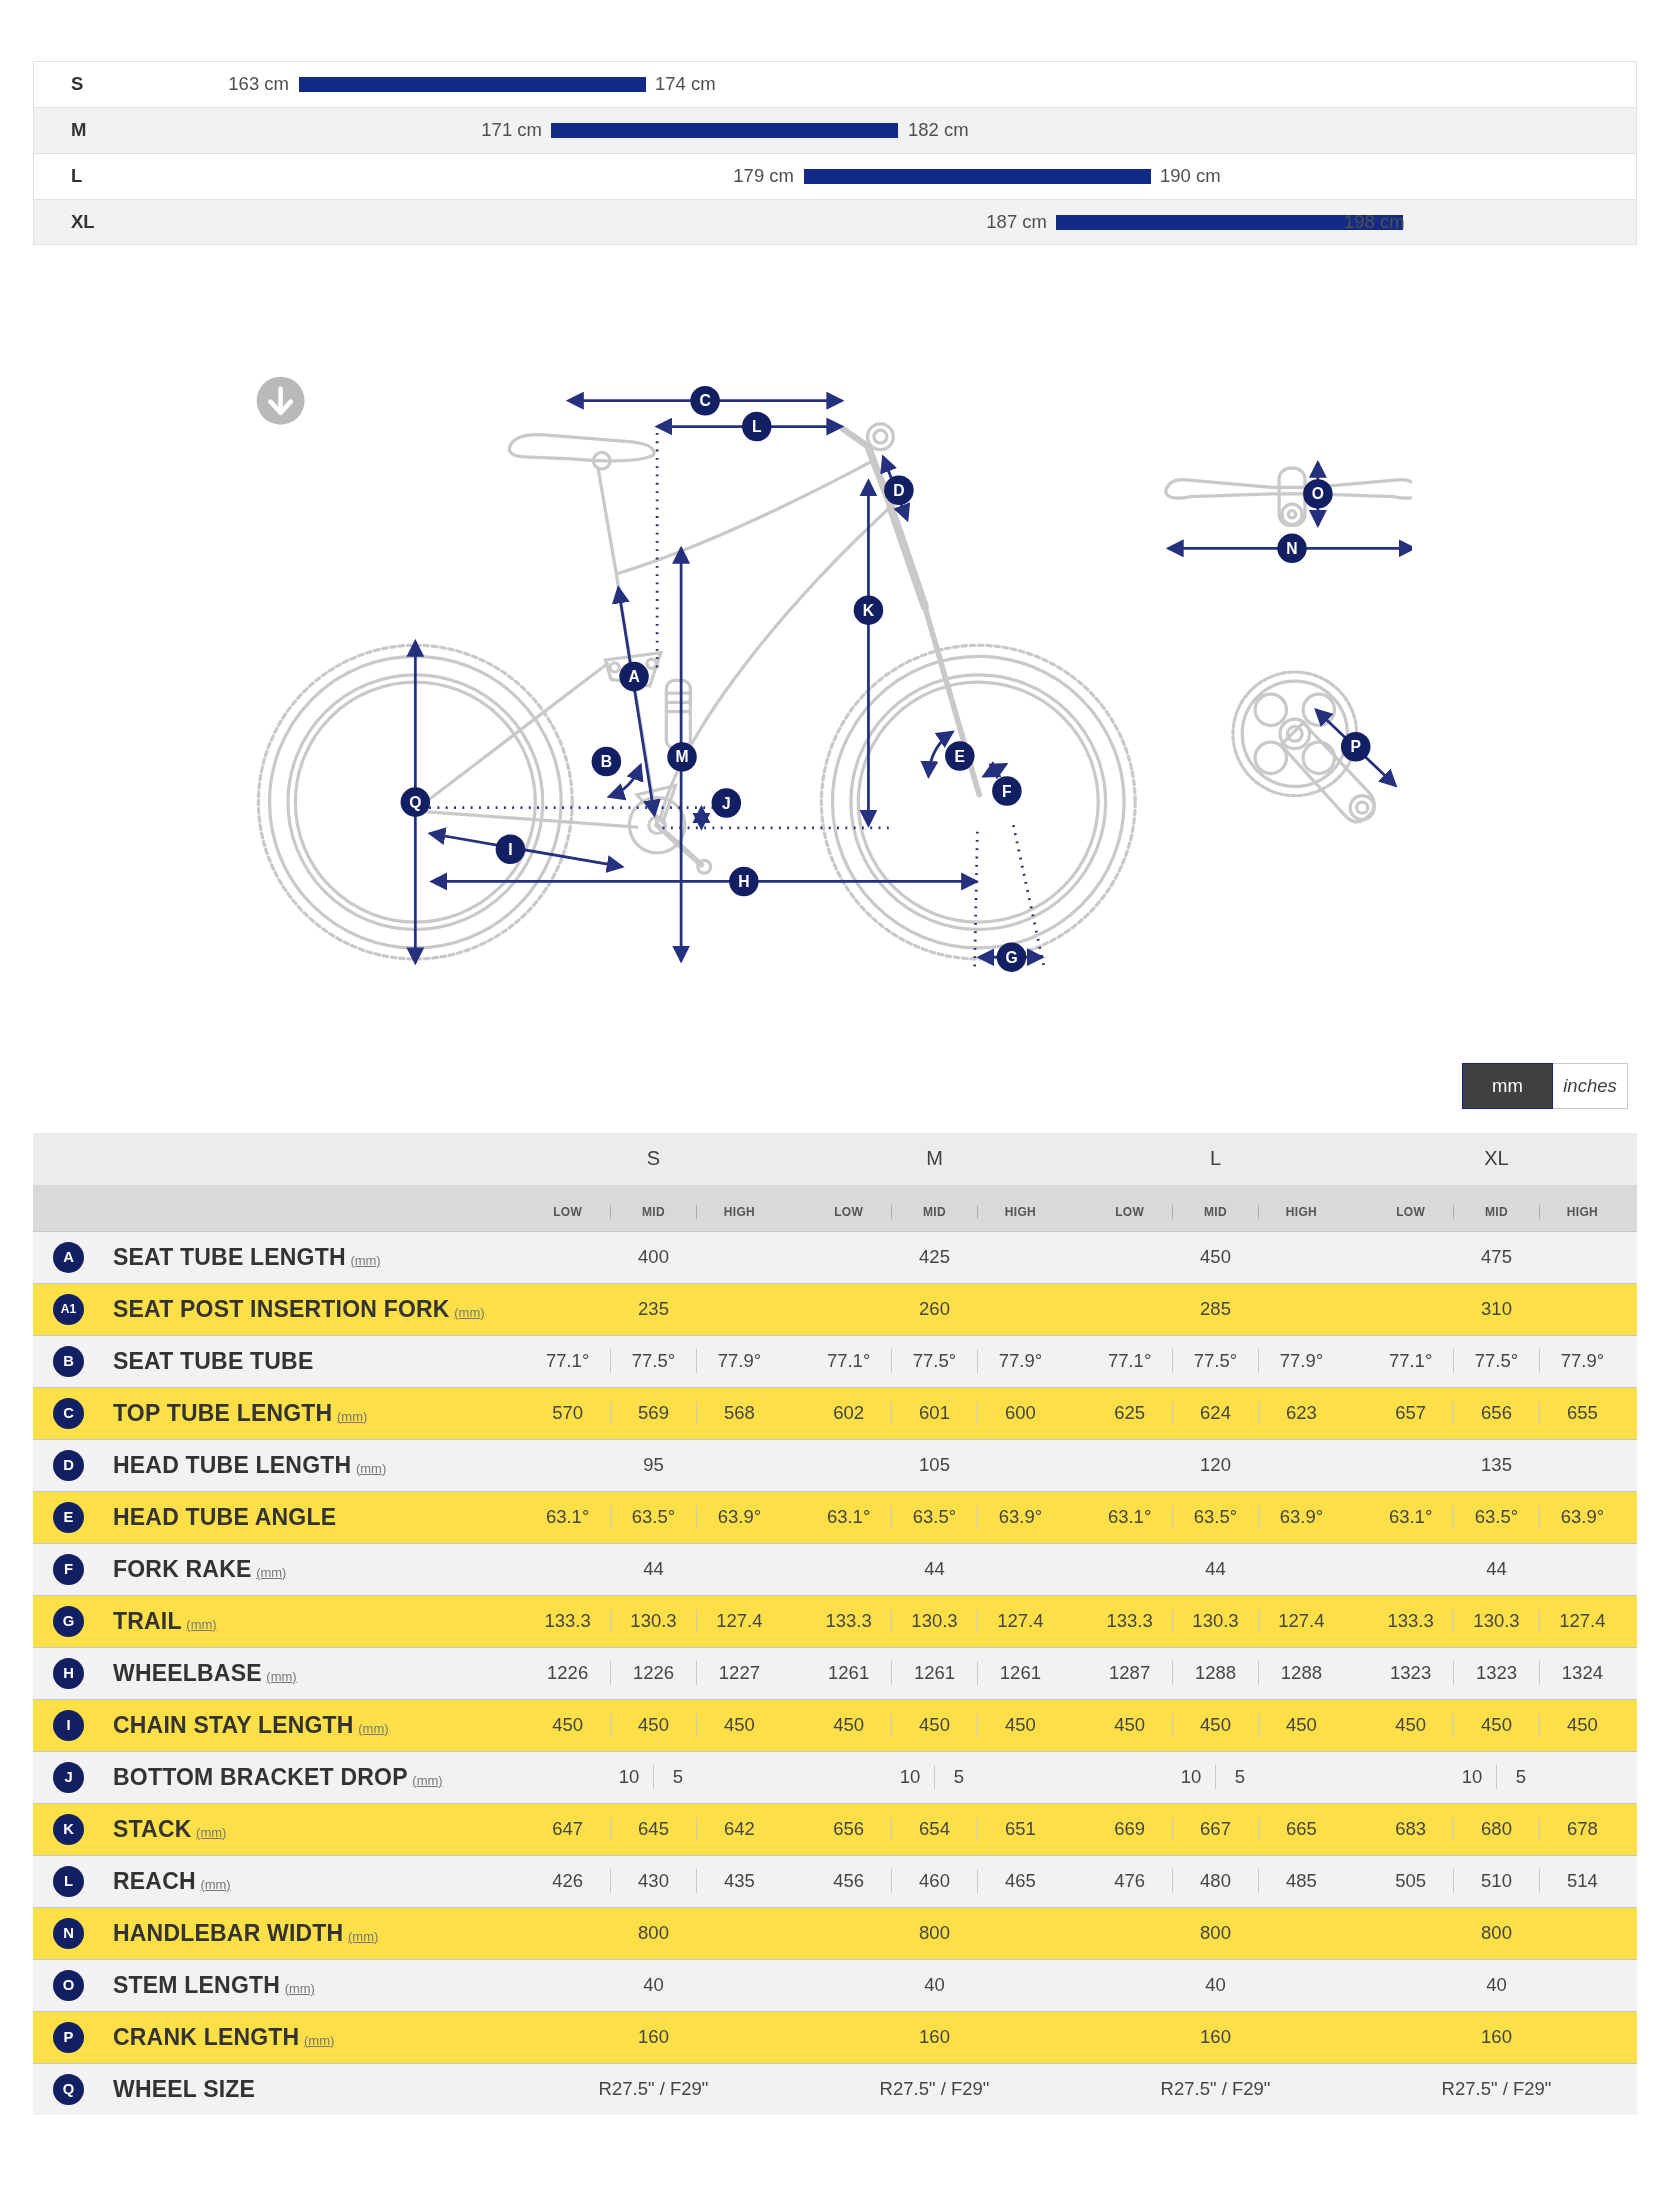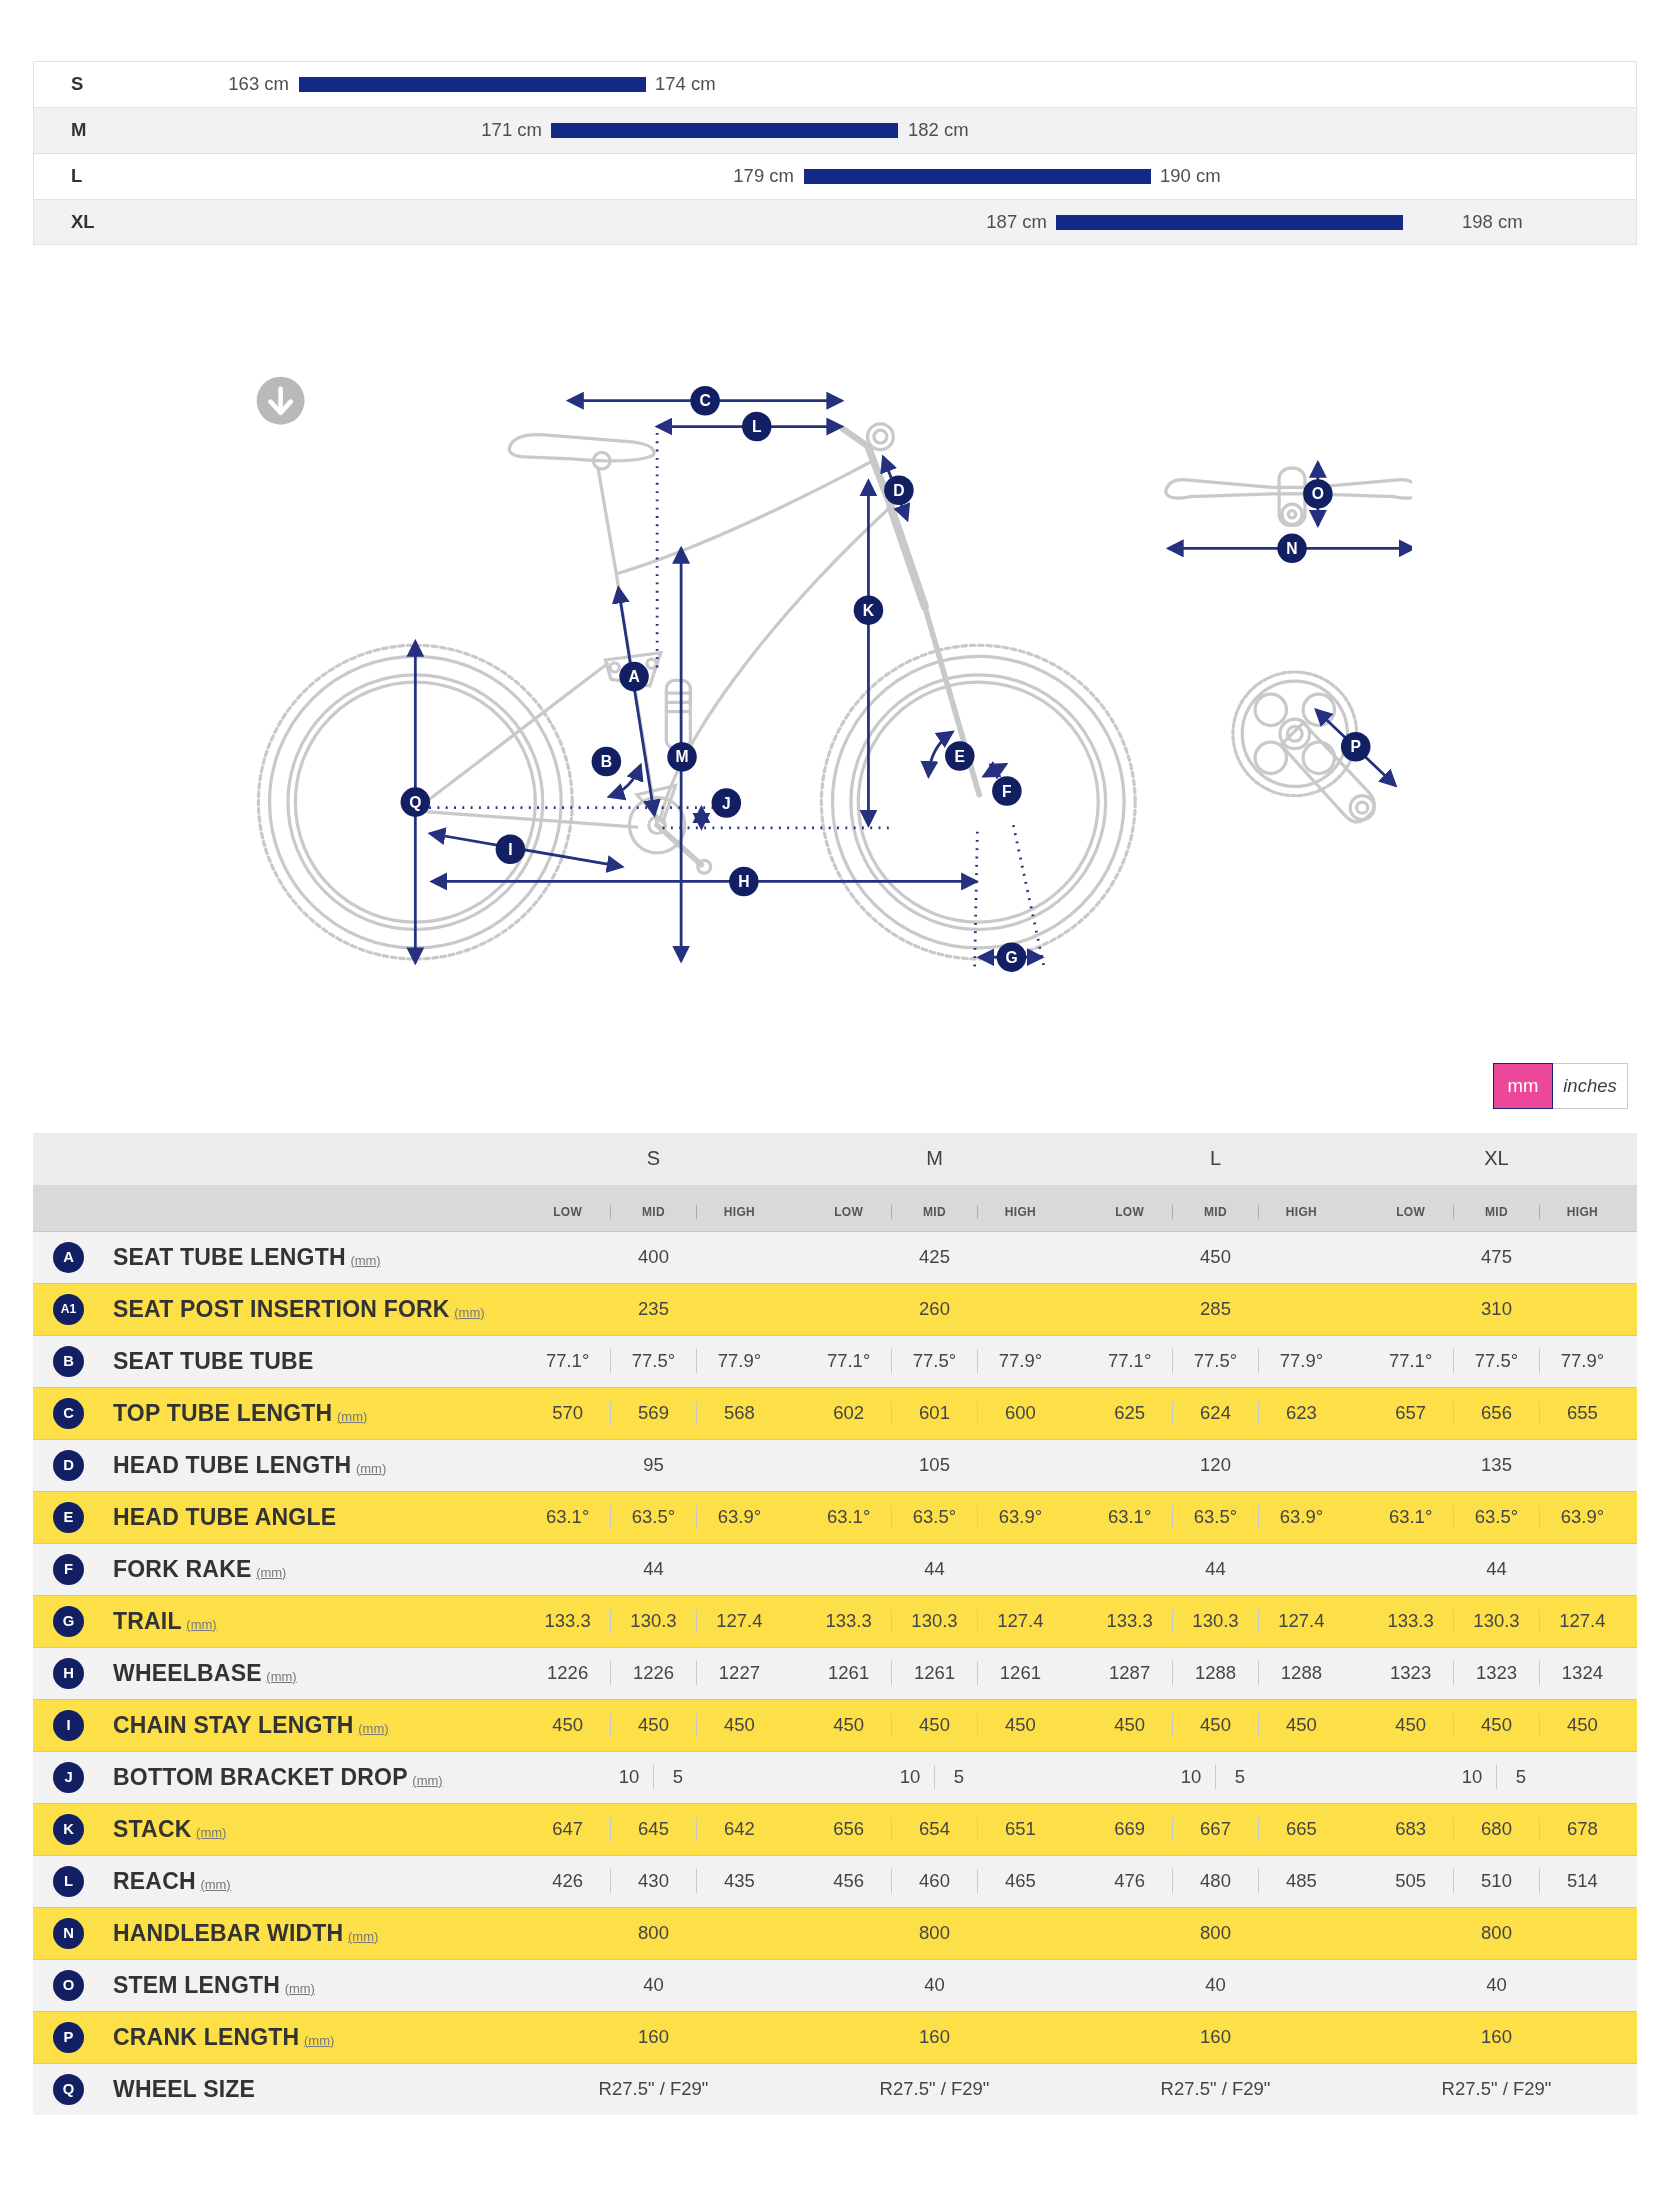--- a/index.html
+++ b/index.html
@@ -15,21 +15,21 @@
   .h-min,.h-max{position:absolute;top:0;line-height:44px;font-size:18.5px;color:#4f4f4f;white-space:nowrap;}
   .h-min{text-align:right;width:138px;}
 
   
   .diagram-wrap{margin:114px 0 0 240px;width:1172px;height:674px;}
   svg text.badge-t{fill:#fff;font-weight:bold;font-size:17px;}
 
   
   .toggle{display:flex;justify-content:flex-end;margin:29.5px 43px 0 0;}
   .tbtn{height:46px;box-sizing:border-box;display:flex;align-items:center;justify-content:center;font-size:18.5px;cursor:pointer;}
-  .tbtn.mm{width:60px;background:#ec4899;color:#fff;border:0.9px solid #1a2185;}
+  .tbtn.mm{width:91px;background:#404040;color:#fff;border:0.9px solid #1a2185;}
   .tbtn.inches{width:75px;background:#fff;color:#3f3f3f;border:0.9px solid #c9c9c9;border-left:none;font-style:italic;}
 
   
   .gtable{margin:24px 33px 0 33px;width:1604px;}
   .t-head1{display:grid;grid-template-columns:480px repeat(4,281px);height:52px;background:#ececec;align-items:center;}
   .t-head1 .sz{font-size:20px;color:#3f3f3f;text-align:center;}
   .t-head2{display:grid;grid-template-columns:480px repeat(4,281px);height:46px;background:#d9d9d9;align-items:center;}
   .sub{display:flex;align-items:center;justify-content:center;margin-top:8px;}
   .sh{width:85px;text-align:center;font-size:12px;font-weight:bold;color:#555;letter-spacing:0.3px;}
   .sep2{width:0.9px;height:14px;background:#adadad;}
@@ -64,21 +64,21 @@
     <div class="h-row">
       <span class="h-size">L</span>
       <div class="h-bar" style="left: 770px; width: 347px;"></div>
       <span class="h-min" style="left: 622px;">179 cm</span>
       <span class="h-max" style="left: 1126px;">190 cm</span>
     </div>
     <div class="h-row alt">
       <span class="h-size">XL</span>
       <div class="h-bar" style="left: 1022px; width: 347px;"></div>
       <span class="h-min" style="left: 875px;">187 cm</span>
-      <span class="h-max" style="left: 1428px;">198 cm</span>
+      <span class="h-max" style="left: 1310px;">198 cm</span>
     </div>
   </div>
 
 <div class="diagram-wrap">
 <svg viewBox="0 0 1270 730" width="1172" height="674">
   <defs>
     <marker id="ah" viewBox="0 0 10 10" refX="8.5" refY="5" markerWidth="6.5" markerHeight="6.5" orient="auto-start-reverse">
       <path d="M0,0 L10,5 L0,10 z" fill="#25307e"></path>
     </marker>
   </defs>

